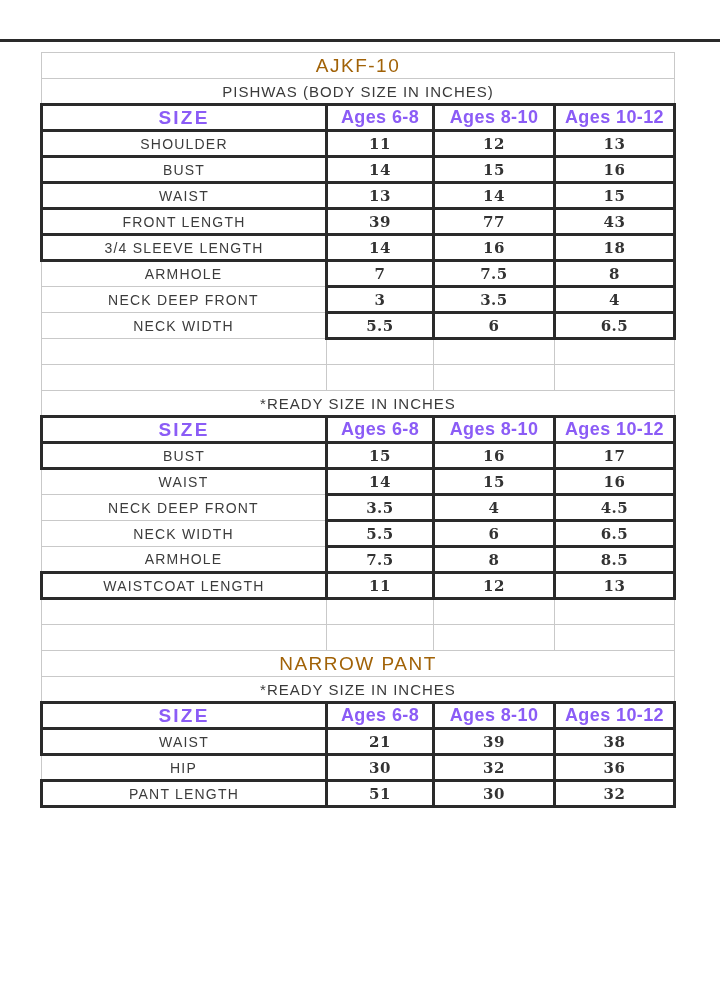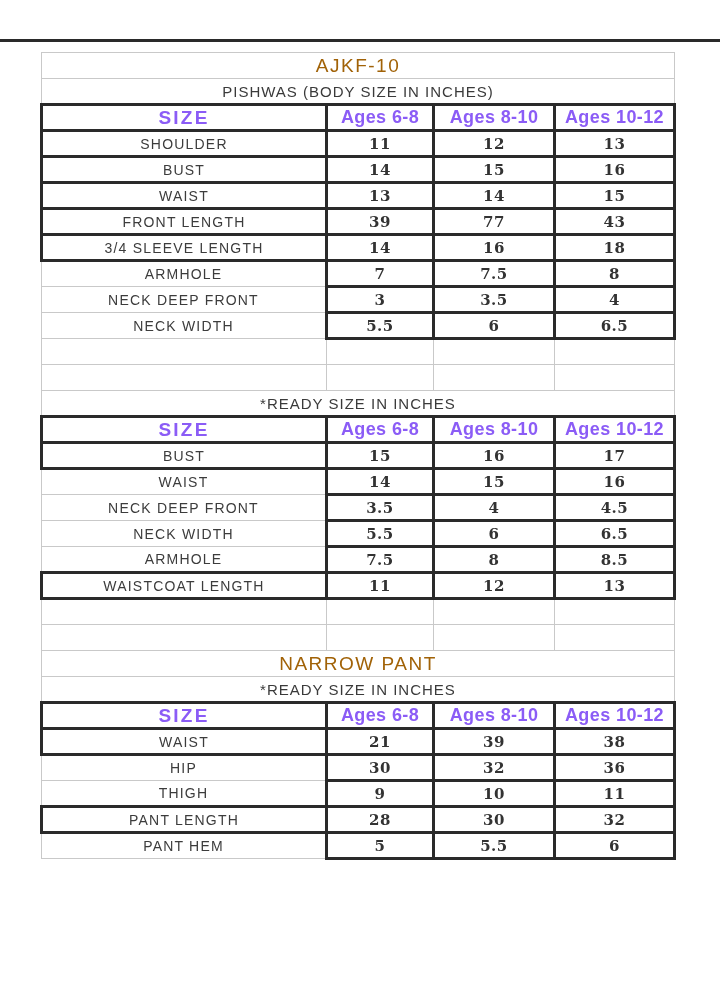--- a/index.html
+++ b/index.html
@@ -201,33 +201,21 @@
             <td class="thick value">39</td>
             <td class="thick value">38</td>
           </tr>
           <tr>
             <td class="thin label">HIP</td>
             <td class="thick value">30</td>
             <td class="thick value">32</td>
             <td class="thick value">36</td>
           </tr>
           <tr>
-            <td class="thin label">THIGH</td>
-            <td class="thick value">9</td>
-            <td class="thick value">10</td>
-            <td class="thick value">11</td>
-          </tr>
-          <tr>
             <td class="thick label">PANT LENGTH</td>
-            <td class="thick value">28</td>
+            <td class="thick value">51</td>
             <td class="thick value">30</td>
             <td class="thick value">32</td>
-          </tr>
-          <tr>
-            <td class="thin label">PANT HEM</td>
-            <td class="thick value">5</td>
-            <td class="thick value">5.5</td>
-            <td class="thick value">6</td>
           </tr>
         </tbody>
     </table>
   </div>
 </div>
 
 </body></html>

